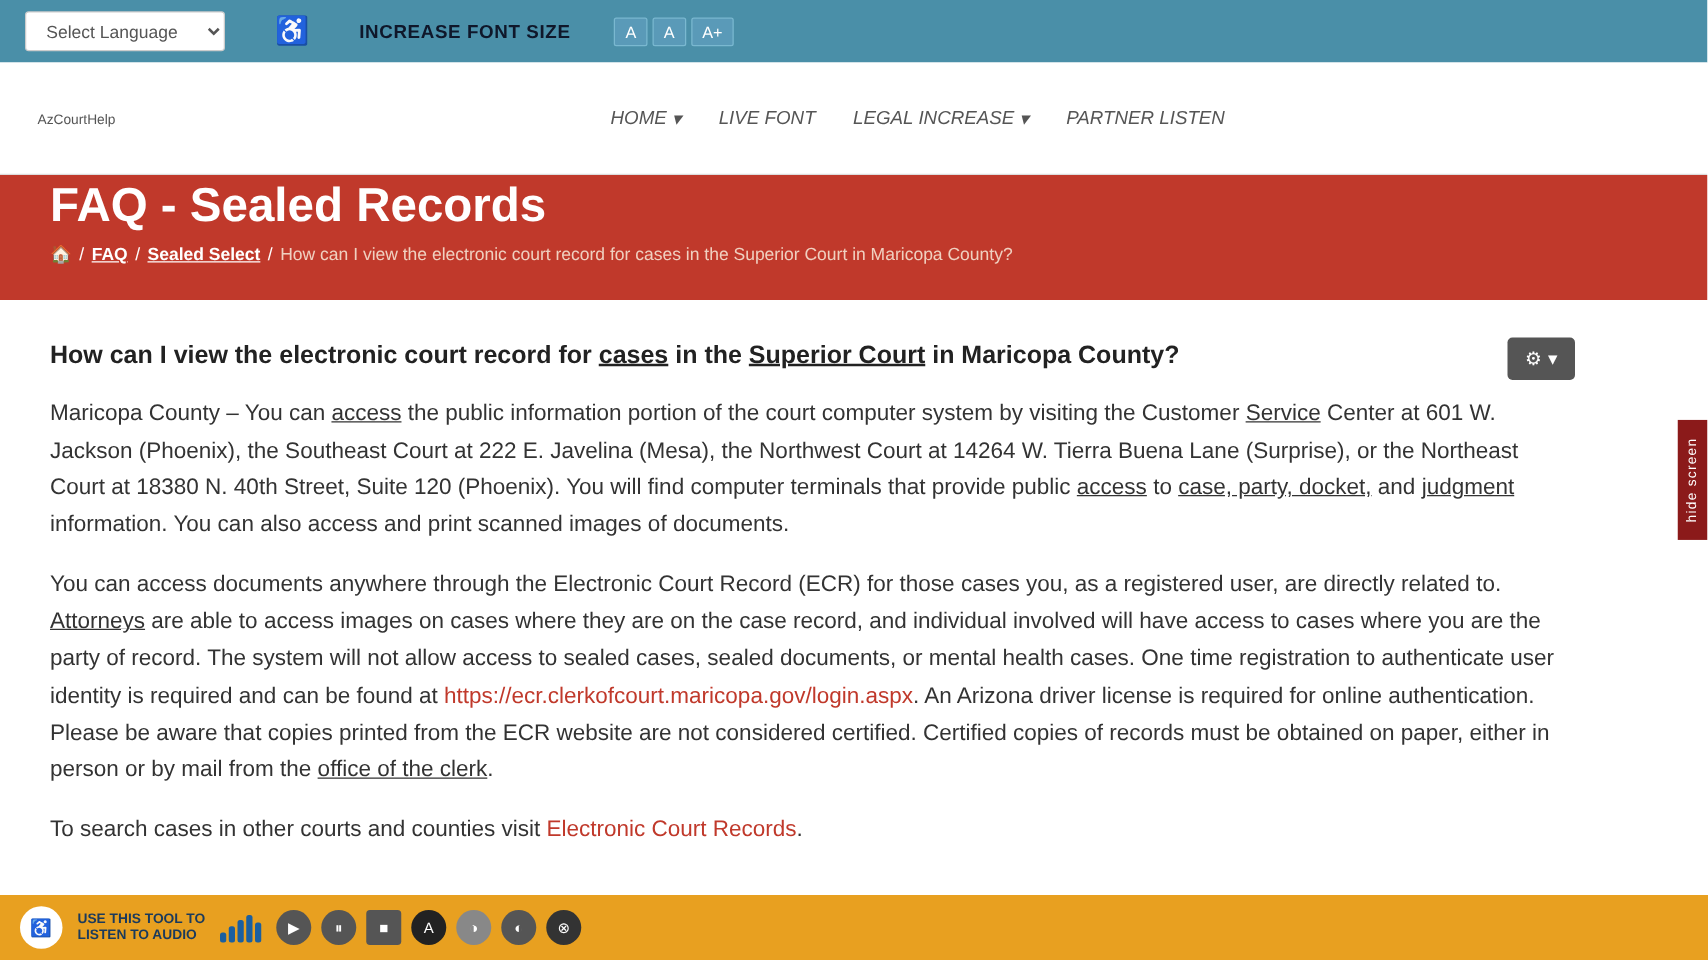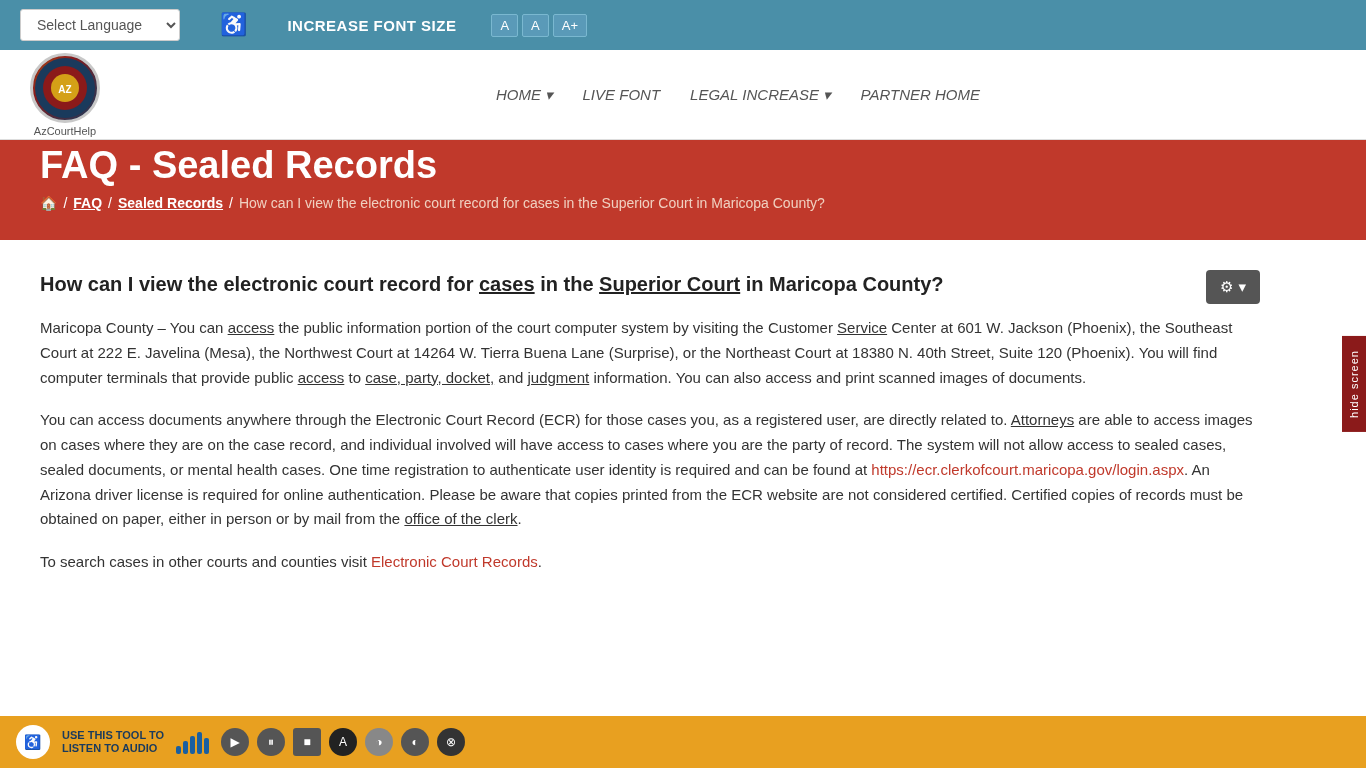--- a/index.html
+++ b/index.html
@@ -23,21 +23,21 @@
       cursor: pointer;
       border-radius: 3px;
       min-width: 160px;
     }
     .accessibility-icon {
       color: #fff;
       font-size: 22px;
       margin-left: 10px;
     }
     .font-size-label {
-      color: #ffffff;
+      color: #0f172a;
       font-size: 15px;
       font-weight: bold;
       letter-spacing: 0.5px;
       margin-left: 10px;
     }
     .font-buttons {
       display: flex;
       gap: 4px;
       margin-left: 5px;
     }
@@ -162,21 +162,21 @@
     .question-heading {
       font-size: 20px;
       font-weight: bold;
       color: #222;
       margin-bottom: 18px;
       line-height: 1.4;
     }
     .question-heading u { }
 
     .content-para {
-      font-size: 15px;
+      font-size: 18px;
       color: #333;
       line-height: 1.65;
       margin-bottom: 18px;
     }
     .content-para u { text-decoration: underline; }
     .content-para a { color: #c0392b; text-decoration: none; }
 
     
     .audio-bar {
       position: fixed;
@@ -275,57 +275,49 @@
 
   <div class="font-buttons">
     <button class="font-btn">A</button>
     <button class="font-btn">A</button>
     <button class="font-btn">A+</button>
   </div>
 </div>
 
 <div class="main-header">
   <div class="logo-area">
-    <div class="logo-circle">
-      <svg width="64" height="64" viewBox="0 0 64 64">
-        <circle cx="32" cy="32" r="30" fill="#1a3a5c"></circle>
-        <circle cx="32" cy="32" r="22" fill="#8b1a1a"></circle>
-        <circle cx="32" cy="32" r="14" fill="#d4a017"></circle>
-        <text x="32" y="37" text-anchor="middle" fill="#fff" font-size="10" font-weight="bold">AZ</text>
-      </svg>
-    </div>
     <span class="logo-text">AzCourtHelp</span>
   </div>
 
   <nav class="main-nav">
     <a class="nav-item">
       <span>HOME</span>
       <span>▾</span>
     </a>
     <a class="nav-item">
       <span>LIVE FONT</span>
     </a>
     <a class="nav-item">
       <span>LEGAL INCREASE</span>
       <span>▾</span>
     </a>
     <a class="nav-item">
-      <span>PARTNER HOME</span>
+      <span>PARTNER LISTEN</span>
     </a>
   </nav>
 </div>
 
 <div class="page-title-bar">
   <h1 class="page-title">FAQ - Sealed Records</h1>
   <div class="breadcrumb">
     <span style="cursor:pointer;">🏠</span>
     <span>/</span>
     <span class="underlined" style="cursor:pointer;">FAQ</span>
     <span>/</span>
-    <span class="underlined" style="cursor:pointer;">Sealed Records</span>
+    <span class="underlined" style="cursor:pointer;">Sealed Select</span>
     <span>/</span>
     <span class="current">How can I view the electronic court record for cases in the Superior Court in Maricopa County?</span>
   </div>
 </div>
 
 <div class="main-content">
 
   <button class="settings-btn">
     <span>⚙</span>
     <span>▾</span>

